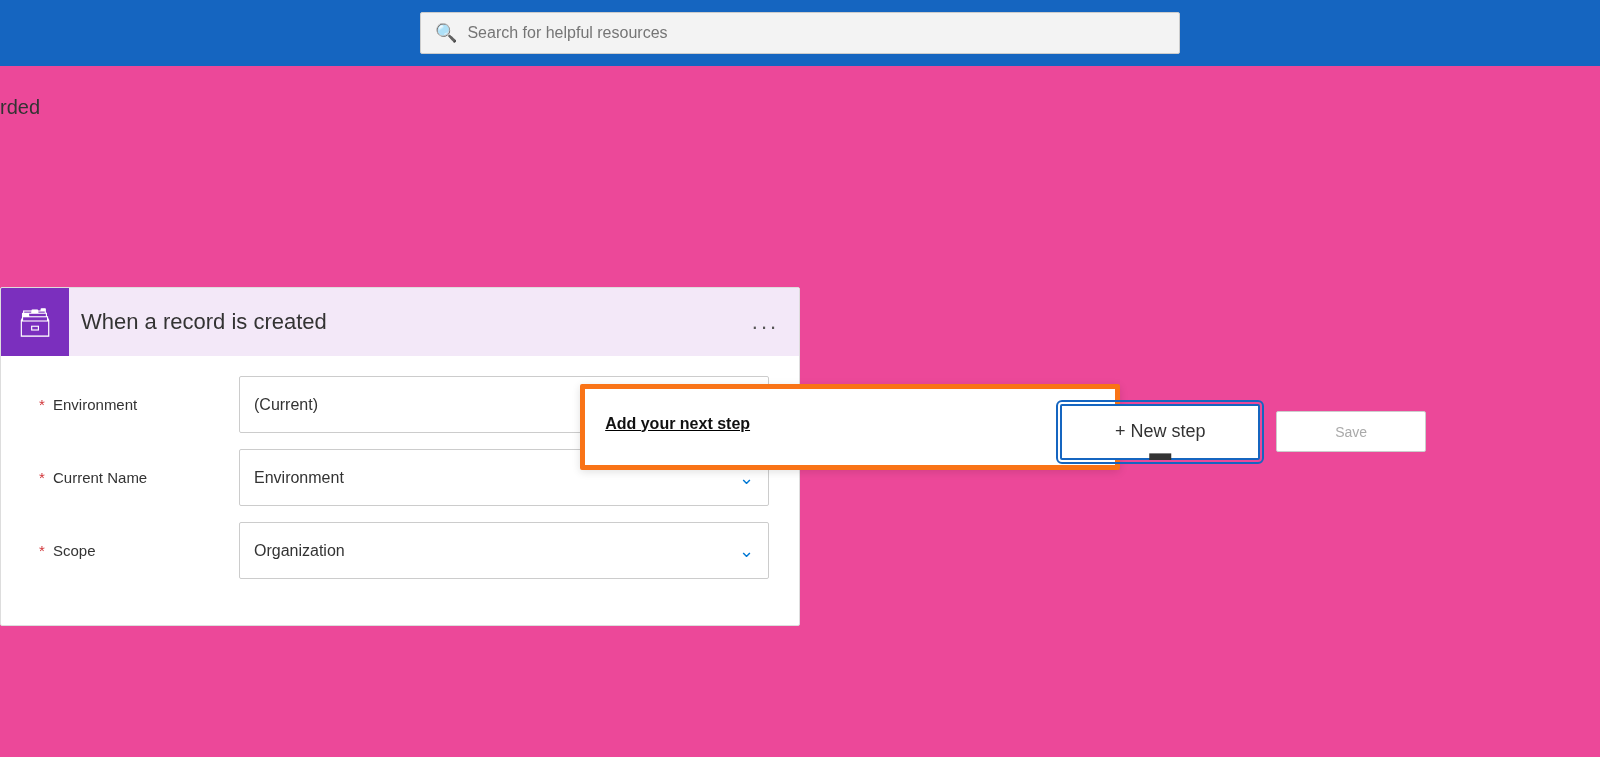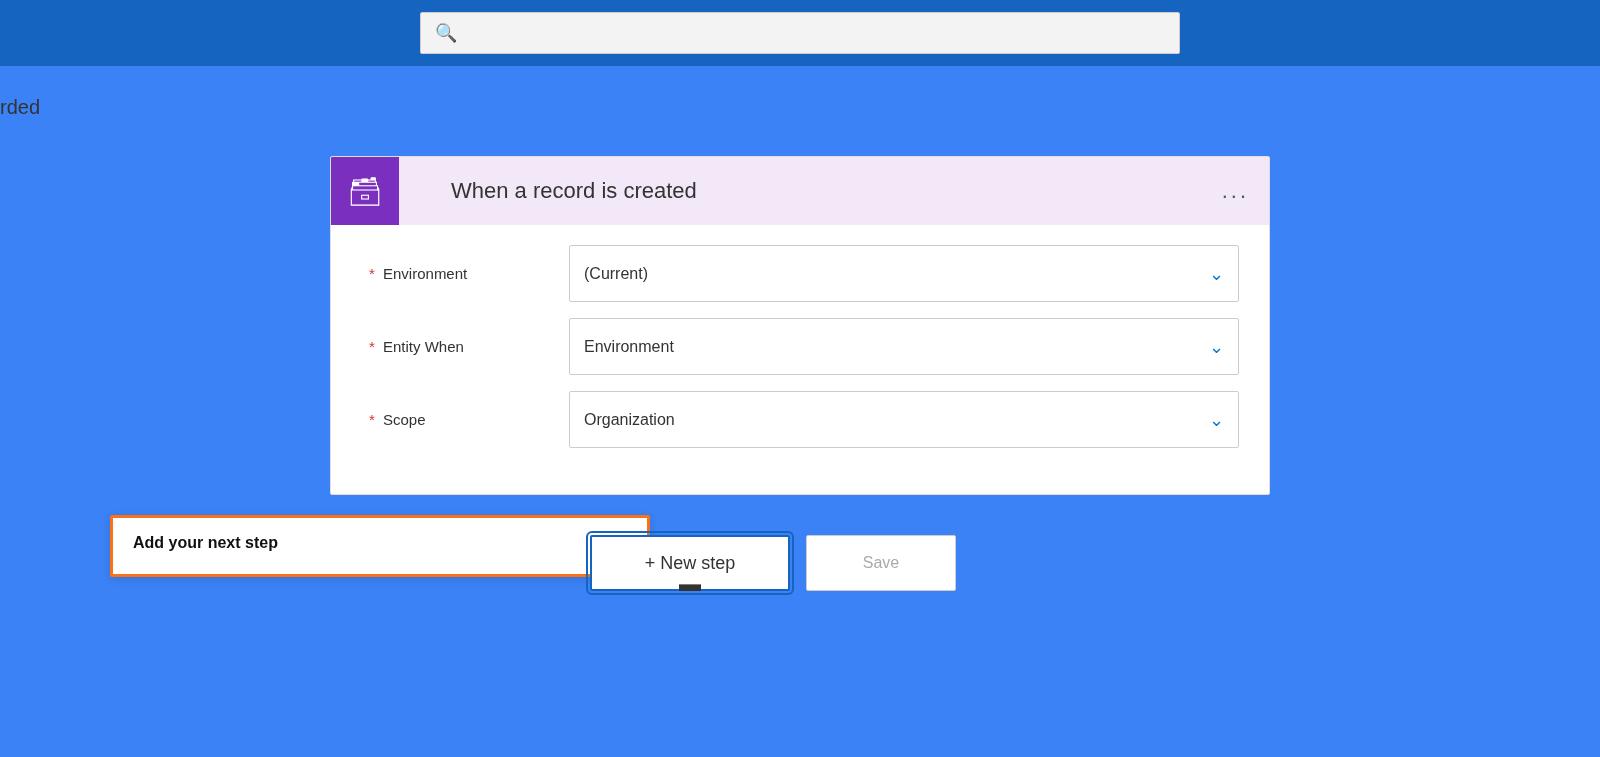--- a/index.html
+++ b/index.html
@@ -45,26 +45,25 @@
       border: none;
       background: transparent;
       outline: none;
       font-size: 16px;
       color: #333;
       width: 100%;
     }
 
     
     .main-content {
-      background: #3b82f6;
+      background: #ec4899;
       width: 100%;
       height: calc(757px - 66px);
       position: relative;
       display: flex;
-      flex-direction: column;
       align-items: center;
     }
 
     
     .partial-label {
       position: absolute;
       top: 30px;
       left: 0px;
       font-size: 20px;
       color: #333;
@@ -99,26 +98,25 @@
       justify-content: center;
       flex-shrink: 0;
     }
 
     .db-icon {
       color: white;
       font-size: 28px;
     }
 
     .card-header-title {
-      padding: 0 36px;
+      padding: 0 12px;
       font-size: 22px;
       color: #333;
       font-weight: 400;
       flex: 1;
-      margin-left: 16px;
     }
 
     .card-header-menu {
       padding: 0 20px;
       font-size: 22px;
       color: #555;
       cursor: pointer;
       letter-spacing: 3px;
     }
 
@@ -177,28 +175,29 @@
       width: 940px;
       display: flex;
       align-items: center;
       gap: 20px;
       position: relative;
     }
 
     
     .tooltip-callout {
       background: #fff;
-      border: 3px solid #f97316;
-      border-radius: 2px;
-      padding: 16px 20px;
+      border: 5px solid #f97316;
+      border-radius: 2px;
+      padding: 26px 20px;
       width: 540px;
       position: absolute;
       left: -220px;
       top: -20px;
       box-shadow: 0 2px 8px rgba(0,0,0,0.12);
+      text-decoration: underline;
     }
 
     .tooltip-title {
       font-size: 16px;
       font-weight: 700;
       color: #111;
       margin-bottom: 6px;
     }
 
     .tooltip-text {
@@ -229,22 +228,22 @@
 
     
     .save-btn {
       display: flex;
       align-items: center;
       justify-content: center;
       background: #fff;
       border: 1px solid #ccc;
       border-radius: 2px;
       padding: 0 30px;
-      height: 56px;
-      font-size: 16px;
+      height: 41px;
+      font-size: 14px;
       color: #aaa;
       cursor: default;
       min-width: 150px;
     }
 
     
     .cursor-indicator {
       position: absolute;
       bottom: -8px;
       left: 50%;
@@ -259,20 +258,21 @@
       gap: 16px;
       margin-left: 260px;
     }
   </style>
 </head>
 <body>
 
 <div class="header-bar">
   <div class="search-box">
     <span class="search-icon-unicode">🔍</span>
+    <input class="search-input" type="text" placeholder="Search for helpful resources" style="">
   </div>
 </div>
 
 <div class="main-content">
 
   <span class="partial-label">rded</span>
 
   <div class="card-container">
 
     <div class="card-header">
@@ -292,21 +292,21 @@
         </div>
         <div class="form-select">
           <span class="form-select-text">(Current)</span>
           <span class="chevron-down">⌄</span>
         </div>
       </div>
 
       <div class="form-row">
         <div class="form-label">
           <span class="required-star">*</span>
-          <span>Entity When</span>
+          <span>Current Name</span>
         </div>
         <div class="form-select">
           <span class="form-select-text">Environment</span>
           <span class="chevron-down">⌄</span>
         </div>
       </div>
 
       <div class="form-row">
         <div class="form-label">
           <span class="required-star">*</span>

